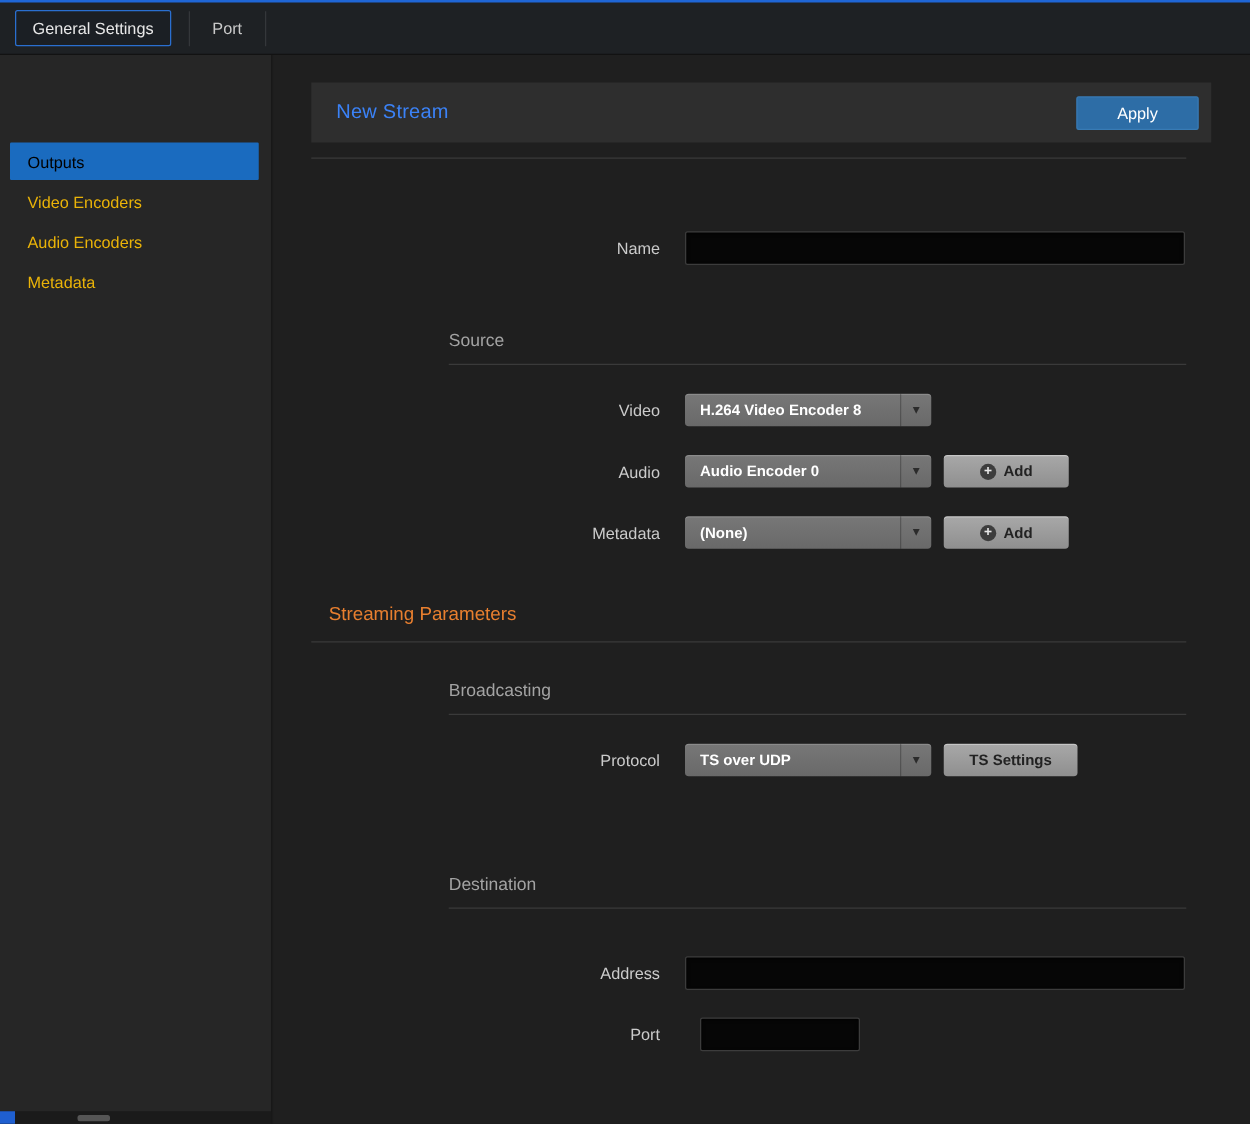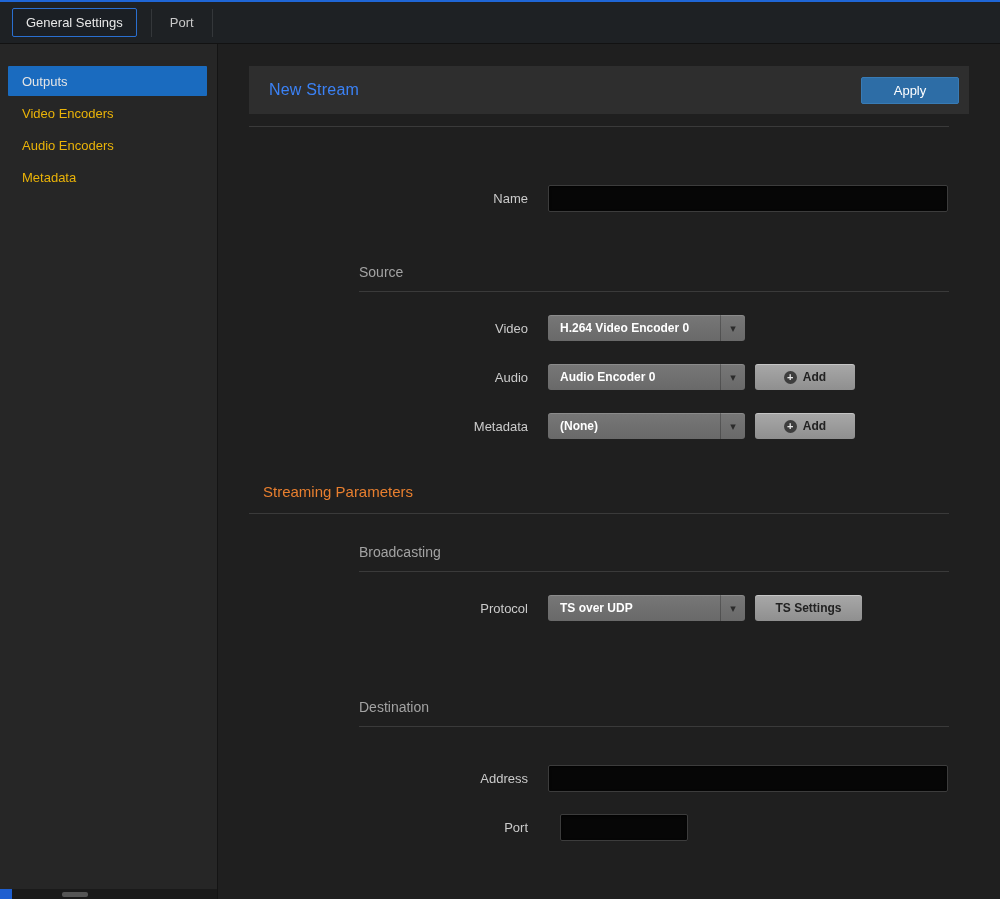--- a/index.html
+++ b/index.html
@@ -26,21 +26,21 @@
   .sidebar{
     position:absolute;top:44px;left:0;bottom:0;width:218px;
     background:#262626;border-right:1px solid #141414;box-sizing:border-box;
     padding-top:22px;
   }
   .side-item{
     height:30px;margin:0 10px 2px 8px;padding-left:14px;
     display:flex;align-items:center;font-size:13px;color:#eab308;cursor:pointer;
     border-radius:1px;
   }
-  .side-item.active{background:#1a6bbf;color:#e5e5e5;}
+  .side-item.active{background:#1a6bbf;color:#000000;margin-top:48px;}
   .sidebar-scroll{position:absolute;left:0;bottom:0;width:217px;height:10px;background:#1a1a1a;}
   .scroll-thumb{position:absolute;left:62px;bottom:2px;width:26px;height:5px;background:#555;border-radius:2px;cursor:pointer;}
   .scroll-corner{position:absolute;left:0;bottom:0;width:12px;height:10px;background:#1f5fd0;}
   
   .main{position:absolute;top:44px;left:219px;right:0;bottom:0;background:#1f1f1f;}
   .panel{width:720px;margin:22px 0 0 30px;}
   .header-bar{
     width:720px;height:48px;background:#2e2e2e;box-sizing:border-box;
     display:flex;align-items:center;padding:0 10px 0 20px;
   }
@@ -145,21 +145,21 @@
       <input class="text-input input-wide" type="text" value="" style="">
     </div>
 
     <div class="subsection sub-gap">
       <div class="sub-title">Source</div>
       <div class="rule sub-rule"></div>
 
       <div class="form-row">
         <label class="field-label lbl-narrow">Video</label>
         <div class="dropdown">
-          <span class="dd-label">H.264 Video Encoder 0</span>
+          <span class="dd-label">H.264 Video Encoder 8</span>
           <span class="dd-caret">▾</span>
         </div>
       </div>
 
       <div class="form-row">
         <label class="field-label lbl-narrow">Audio</label>
         <div class="dropdown">
           <span class="dd-label">Audio Encoder 0</span>
           <span class="dd-caret">▾</span>
         </div>

